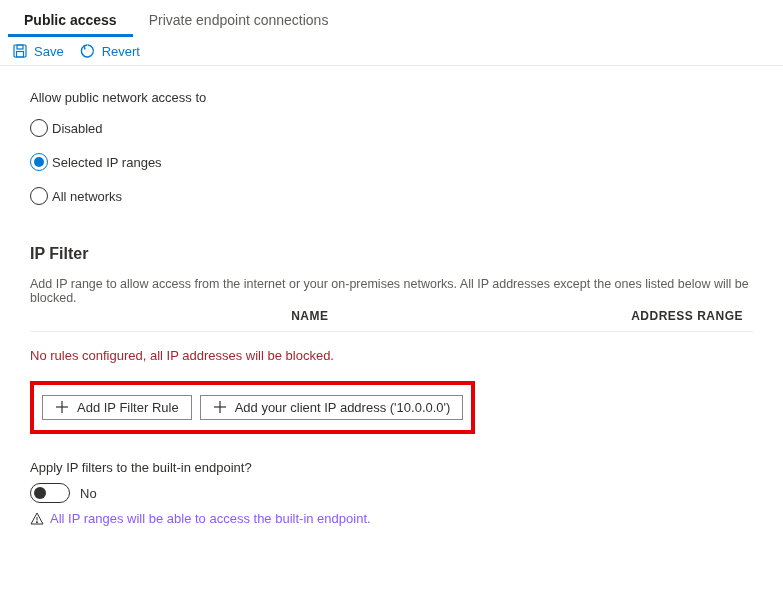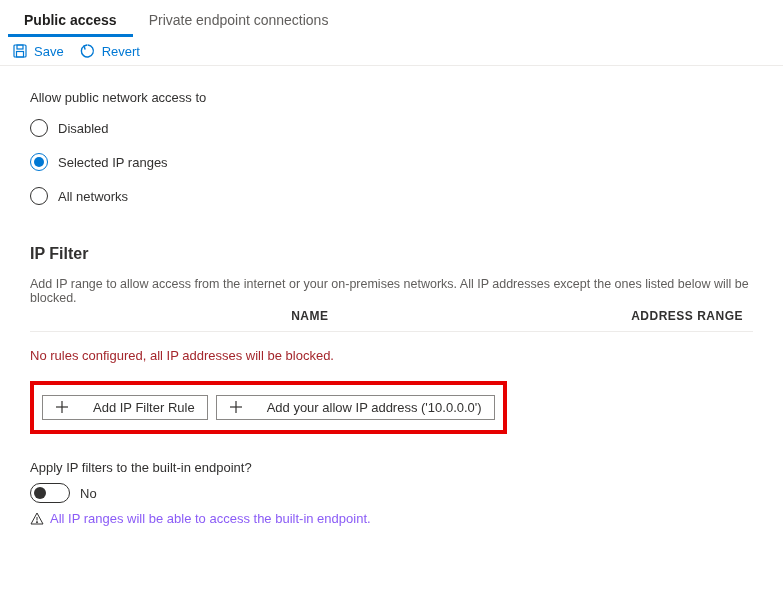--- a/index.html
+++ b/index.html
@@ -53,21 +53,21 @@
     }
     .radio-group {
       display: flex;
       flex-direction: column;
       gap: 16px;
       margin-bottom: 40px;
     }
     .radio-item {
       display: flex;
       align-items: center;
-      gap: 10px;
+      gap: 4px;
       cursor: pointer;
     }
     .radio-circle {
       width: 18px; height: 18px;
       border-radius: 50%;
       border: 1.5px solid #323130;
       display: flex;
       align-items: center;
       justify-content: center;
       flex-shrink: 0;
@@ -115,21 +115,21 @@
       border: 4px solid #e60000;
       padding: 10px 8px;
       display: flex;
       gap: 8px;
       width: fit-content;
       margin-bottom: 26px;
     }
     .outline-btn {
       display: flex;
       align-items: flex-start;
-      gap: 24px;
+      gap: 8px;
       border: 1px solid #8a8886;
       background: #fff;
       padding: 4px 12px;
       font-size: 13px;
       cursor: pointer;
       color: #323130;
       font-family: inherit;
     }
     .outline-btn svg { width: 14px; height: 14px; }
     .apply-label {
@@ -229,21 +229,21 @@
         <line x1="7" y1="1" x2="7" y2="13"></line>
           <line x1="1" y1="7" x2="13" y2="7"></line>
       </svg>
       <span>Add IP Filter Rule</span>
     </button>
     <button class="outline-btn">
       <svg viewBox="0 0 14 14" stroke="#323130" stroke-width="1.2">
         <line x1="7" y1="1" x2="7" y2="13"></line>
           <line x1="1" y1="7" x2="13" y2="7"></line>
       </svg>
-      <span>Add your allow IP address ('10.0.0.0')</span>
+      <span>Add your client IP address ('10.0.0.0')</span>
     </button>
   </div>
 
   <div class="apply-label">Apply IP filters to the built-in endpoint?</div>
   <div class="toggle-row">
     <div class="toggle">
       <div class="toggle-knob"></div>
     </div>
     <span>No</span>
   </div>

